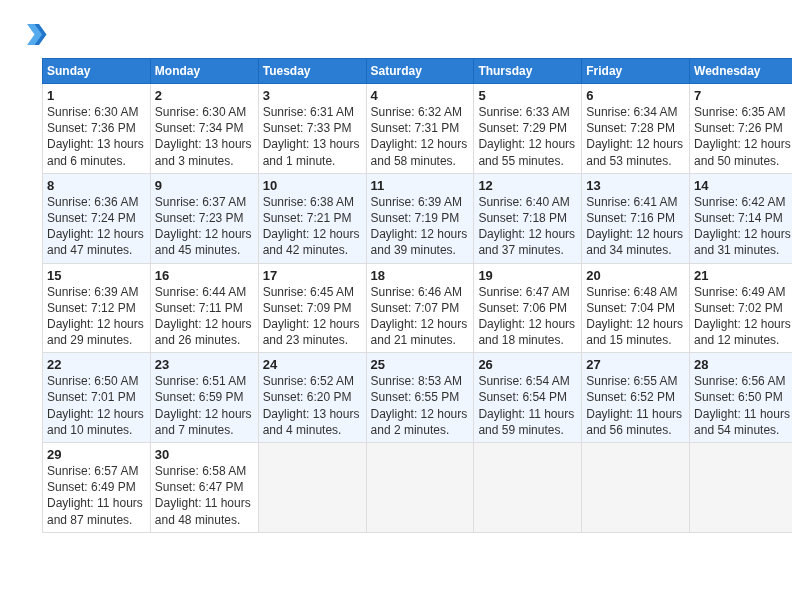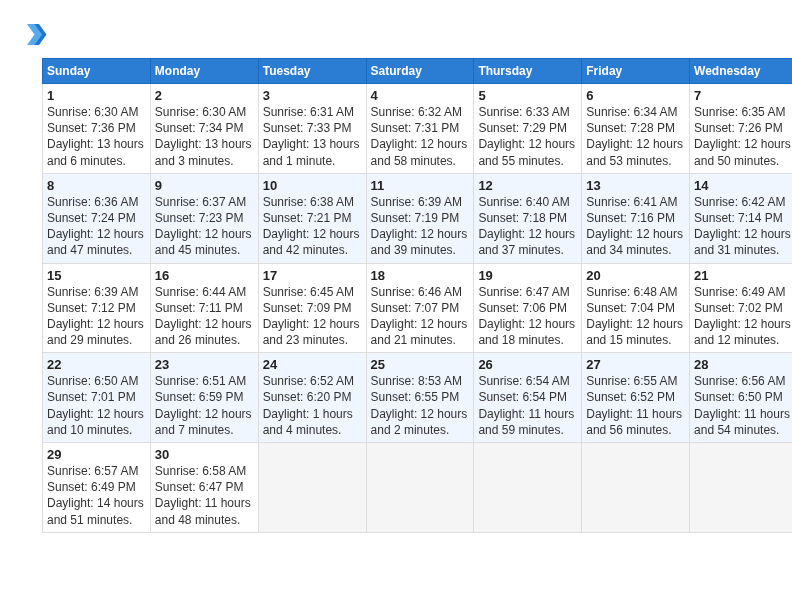--- a/index.html
+++ b/index.html
@@ -319,21 +319,21 @@
             <span>Sunrise: 6:51 AM</span><br>
             <span>Sunset: 6:59 PM</span><br>
             <span>Daylight: 12 hours and 7 minutes.</span>
           </div>
         </td>
           <td>
           <span class="day-num">24</span>
           <div class="day-info">
             <span>Sunrise: 6:52 AM</span><br>
             <span>Sunset: 6:20 PM</span><br>
-            <span>Daylight: 1 hours and 4 minutes.</span>
+            <span>Daylight: 13 hours and 4 minutes.</span>
           </div>
         </td>
           <td>
           <span class="day-num">25</span>
           <div class="day-info">
             <span>Sunrise: 8:53 AM</span><br>
             <span>Sunset: 6:55 PM</span><br>
             <span>Daylight: 12 hours and 2 minutes.</span>
           </div>
         </td>
@@ -361,21 +361,21 @@
             <span>Daylight: 11 hours and 54 minutes.</span>
           </div>
         </td>
         </tr>
         <tr>
           <td>
           <span class="day-num">29</span>
           <div class="day-info">
             <span>Sunrise: 6:57 AM</span><br>
             <span>Sunset: 6:49 PM</span><br>
-            <span>Daylight: 14 hours and 51 minutes.</span>
+            <span>Daylight: 11 hours and 87 minutes.</span>
           </div>
         </td>
           <td>
           <span class="day-num">30</span>
           <div class="day-info">
             <span>Sunrise: 6:58 AM</span><br>
             <span>Sunset: 6:47 PM</span><br>
             <span>Daylight: 11 hours and 48 minutes.</span>
           </div>
         </td>

